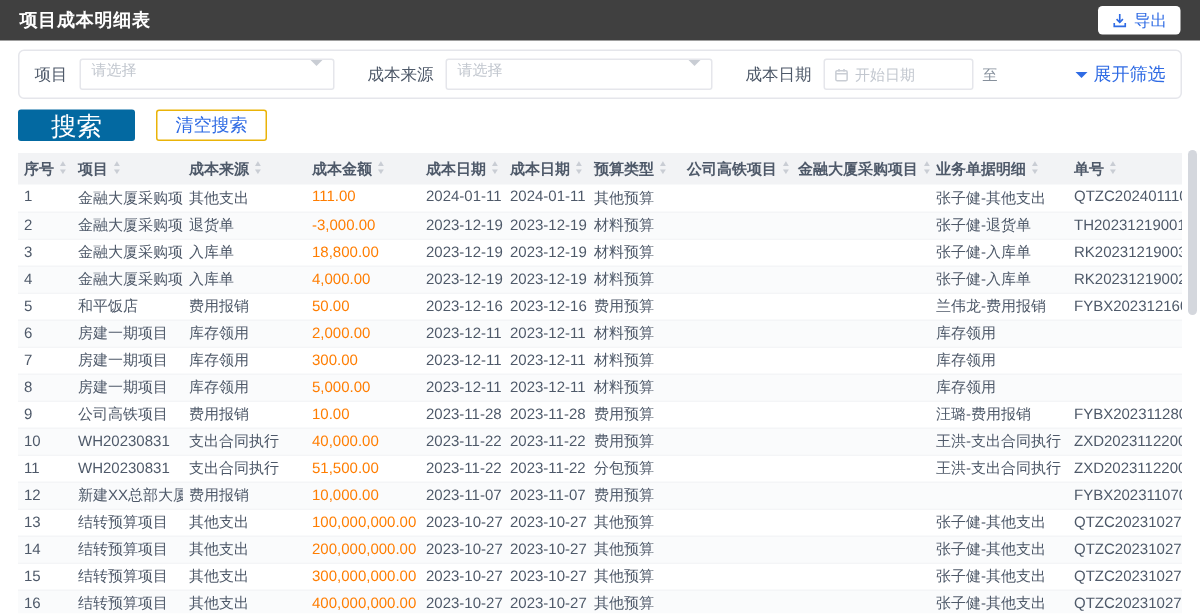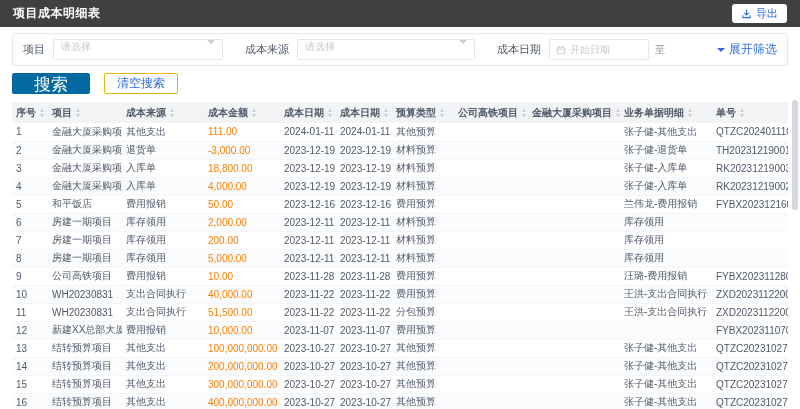--- a/index.html
+++ b/index.html
@@ -265,21 +265,21 @@
               <td>材料预算</td>
               <td></td>
               <td></td>
               <td>库存领用</td>
               <td></td>
             </tr>
             <tr>
               <td>7</td>
               <td>房建一期项目</td>
               <td>库存领用</td>
-              <td class="amount">200.00</td>
+              <td class="amount">300.00</td>
               <td>2023-12-11</td>
               <td>2023-12-11</td>
               <td>材料预算</td>
               <td></td>
               <td></td>
               <td>库存领用</td>
               <td></td>
             </tr>
             <tr>
               <td>8</td>

